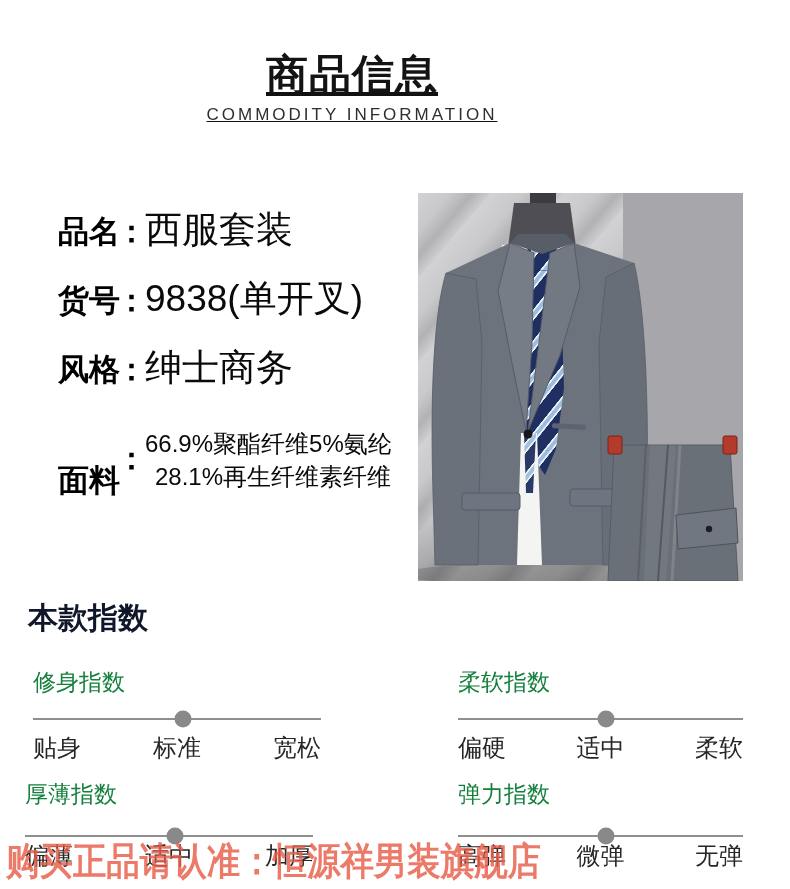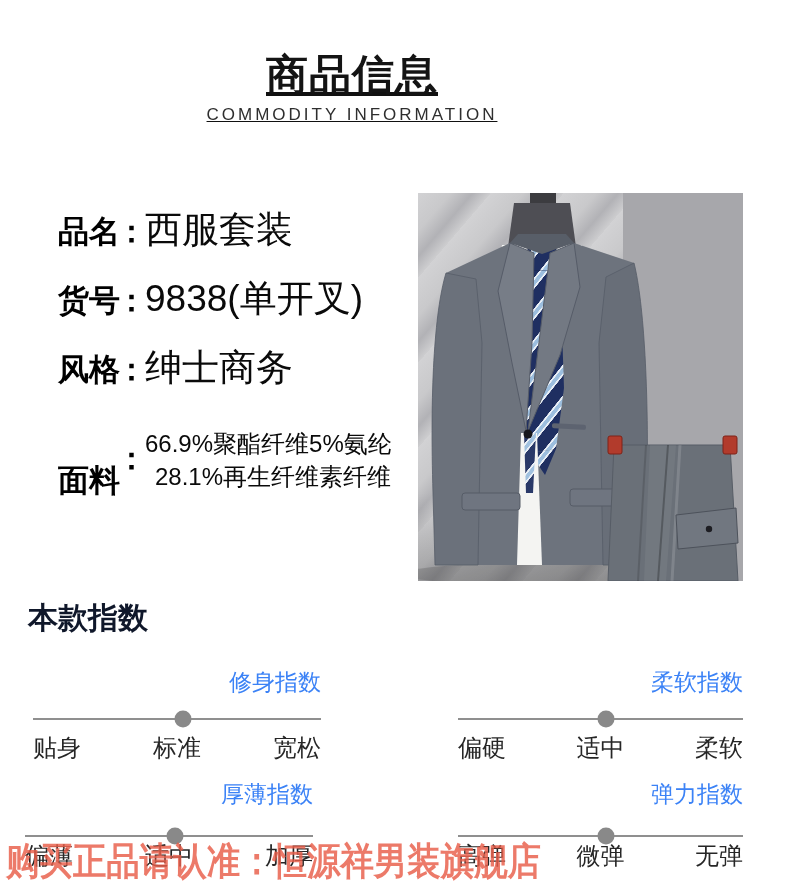--- a/index.html
+++ b/index.html
@@ -18,21 +18,21 @@
   .info-colon{font-size:31px;font-weight:700;color:#000;margin:0 -2px 0 -4px;}
   .info-value{font-size:37px;font-weight:400;color:#0a0a0a;}
   .info-row.fabric{white-space:normal;display:flex;align-items:center;margin-bottom:0;}
   .fabric-lines{font-size:24px;line-height:33px;color:#0a0a0a;padding-top:2px;}
   .fabric-lines .l2{padding-left:10px;}
   
   .photo{position:absolute;left:418px;top:193px;width:325px;height:388px;}
   
   .index-title{position:absolute;left:28px;top:598px;font-size:30px;font-weight:700;color:#0f172a;}
   .slider{position:absolute;}
-  .slider .s-name{font-size:23px;color:#3b82f6;line-height:28px;text-align:right;}
+  .slider .s-name{font-size:23px;color:#15803d;line-height:28px;}
   .slider .track{position:relative;height:2px;background:#8f8f8f;}
   .slider.row1 .track{margin-top:22px;}
   .slider.row2 .track{margin-top:27px;}
   .slider .dot{
     position:absolute;top:50%;left:52%;width:17px;height:17px;border-radius:50%;
     background:#898989;transform:translate(-50%,-50%);
   }
   .slider .scale{display:flex;justify-content:space-between;font-size:24px;color:#262626;}
   .slider.row1 .scale{margin-top:12px;}
   .slider.row2 .scale{margin-top:3px;}

